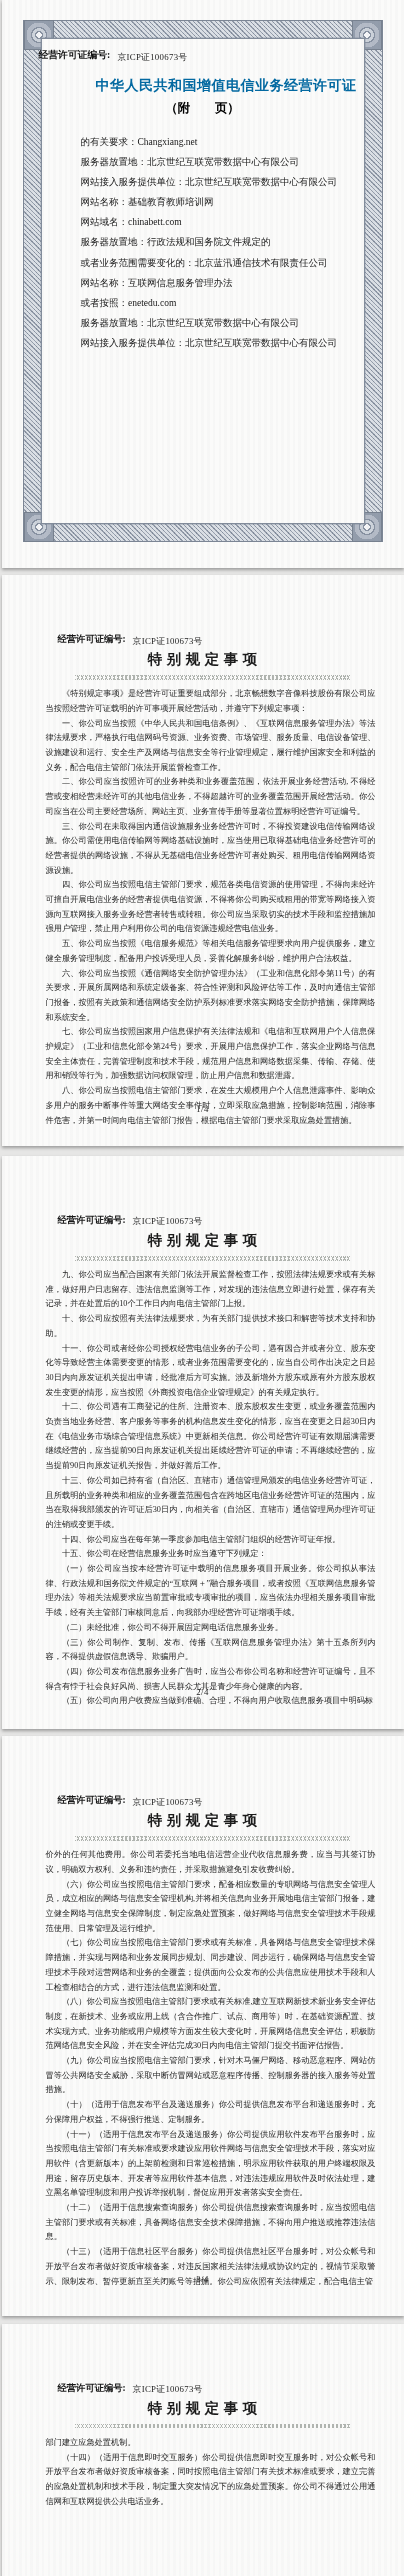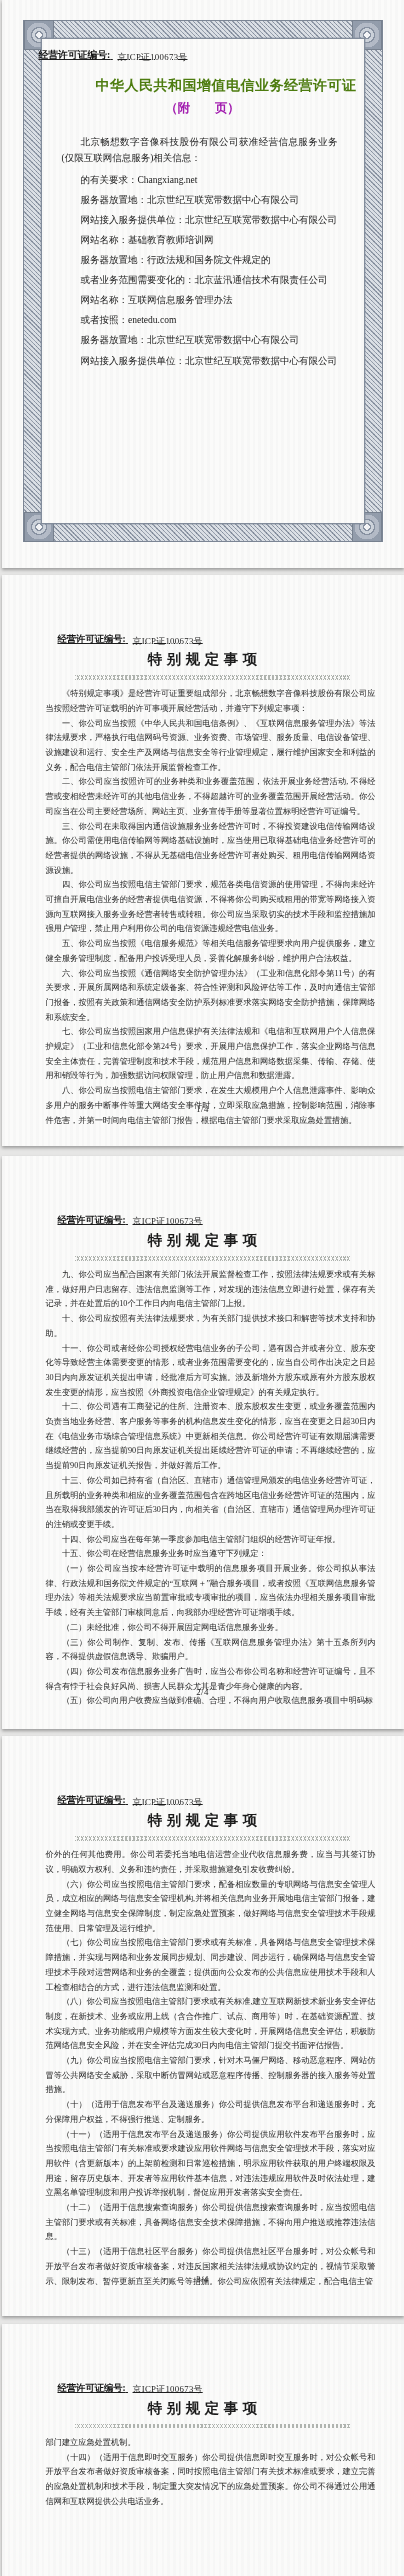--- a/index.html
+++ b/index.html
@@ -47,34 +47,34 @@
   .corner{
     position:absolute;width:28px;height:28px;
     border:0.5px solid #77818f;
     background:radial-gradient(circle at 50% 50%, #f5f6f8 0 2.6px, #8791a1 2.6px 4.1px, #cdd3db 4.1px 6.7px, #8791a1 6.7px 8.2px, #b4bbc7 8.2px 12.4px, #939dac 12.4px);
   }
   .corner.tl{left:-0.5px;top:-0.5px;} .corner.tr{right:-0.5px;top:-0.5px;}
   .corner.bl{left:-0.5px;bottom:-0.5px;} .corner.br{right:-0.5px;bottom:-0.5px;}
 
   .p1-content{position:absolute;inset:0;z-index:2;}
 
-  .license-row{white-space:nowrap;text-decoration:underline;}
+  .license-row{white-space:nowrap;}
   .license-label{font-weight:700;color:#161616;}
   .license-number{font-weight:400;position:relative;top:1.5px;margin-left:4.6px;letter-spacing:0.3px;}
 
   .p1 .license-row{position:absolute;top:49px;left:37px;font-size:9.8px;}
   .p1 .license-number{font-size:8.8px;}
 
   .p1-title{
     position:absolute;top:77px;left:0;right:0;margin:0;
-    text-align:center;font-size:14px;font-weight:700;letter-spacing:0.5px;color:#4d7c0f;padding-left:47px;
+    text-align:center;font-size:14px;font-weight:700;letter-spacing:0.5px;color:#0369a1;padding-left:47px;
   }
   .p1-subtitle{
     position:absolute;top:100px;left:0;right:0;margin:0;
-    text-align:center;font-size:12.4px;font-weight:700;color:#a21caf;
+    text-align:center;font-size:12.4px;font-weight:700;color:#000000;
   }
   .p1-text{
     position:absolute;top:135px;left:60px;width:276px;
     font-size:9.5px;line-height:15.5px;color:#191919;text-align:justify;
   }
   .p1-text p{margin:0 0 4.6px;text-indent:2em;}
   .p1-text p.intro{margin-bottom:6.7px;}
 
   
   .sp .license-row{position:absolute;top:58px;left:56px;font-size:9.3px;}
@@ -114,26 +114,26 @@
     <div class="inner"></div>
   </div>
   <div class="p1-content">
     <div class="license-row">
       <span class="license-label">经营许可证编号:</span>
       <span class="license-number">京ICP证100673号</span>
     </div>
     <h1 class="p1-title">中华人民共和国增值电信业务经营许可证</h1>
     <h2 class="p1-subtitle">（附　　页）</h2>
     <div class="p1-text">
-      <p class="intro">北京畅想数字音像科技股份有限公司获准经营信息服务业务(仅限互联网信息服务)相关信息：</p>
       <div class="entries">
           <p>的有关要求：Changxiang.net</p>
           <p>服务器放置地：北京世纪互联宽带数据中心有限公司</p>
           <p>网站接入服务提供单位：北京世纪互联宽带数据中心有限公司</p>
           <p>网站名称：基础教育教师培训网</p>
+          <p>网站域名：chinabett.com</p>
           <p>服务器放置地：行政法规和国务院文件规定的</p>
           <p>或者业务范围需要变化的：北京蓝汛通信技术有限责任公司</p>
           <p>网站名称：互联网信息服务管理办法</p>
           <p>或者按照：enetedu.com</p>
           <p>服务器放置地：北京世纪互联宽带数据中心有限公司</p>
           <p>网站接入服务提供单位：北京世纪互联宽带数据中心有限公司</p>
         </div>
     </div>
   </div>
 </div>

